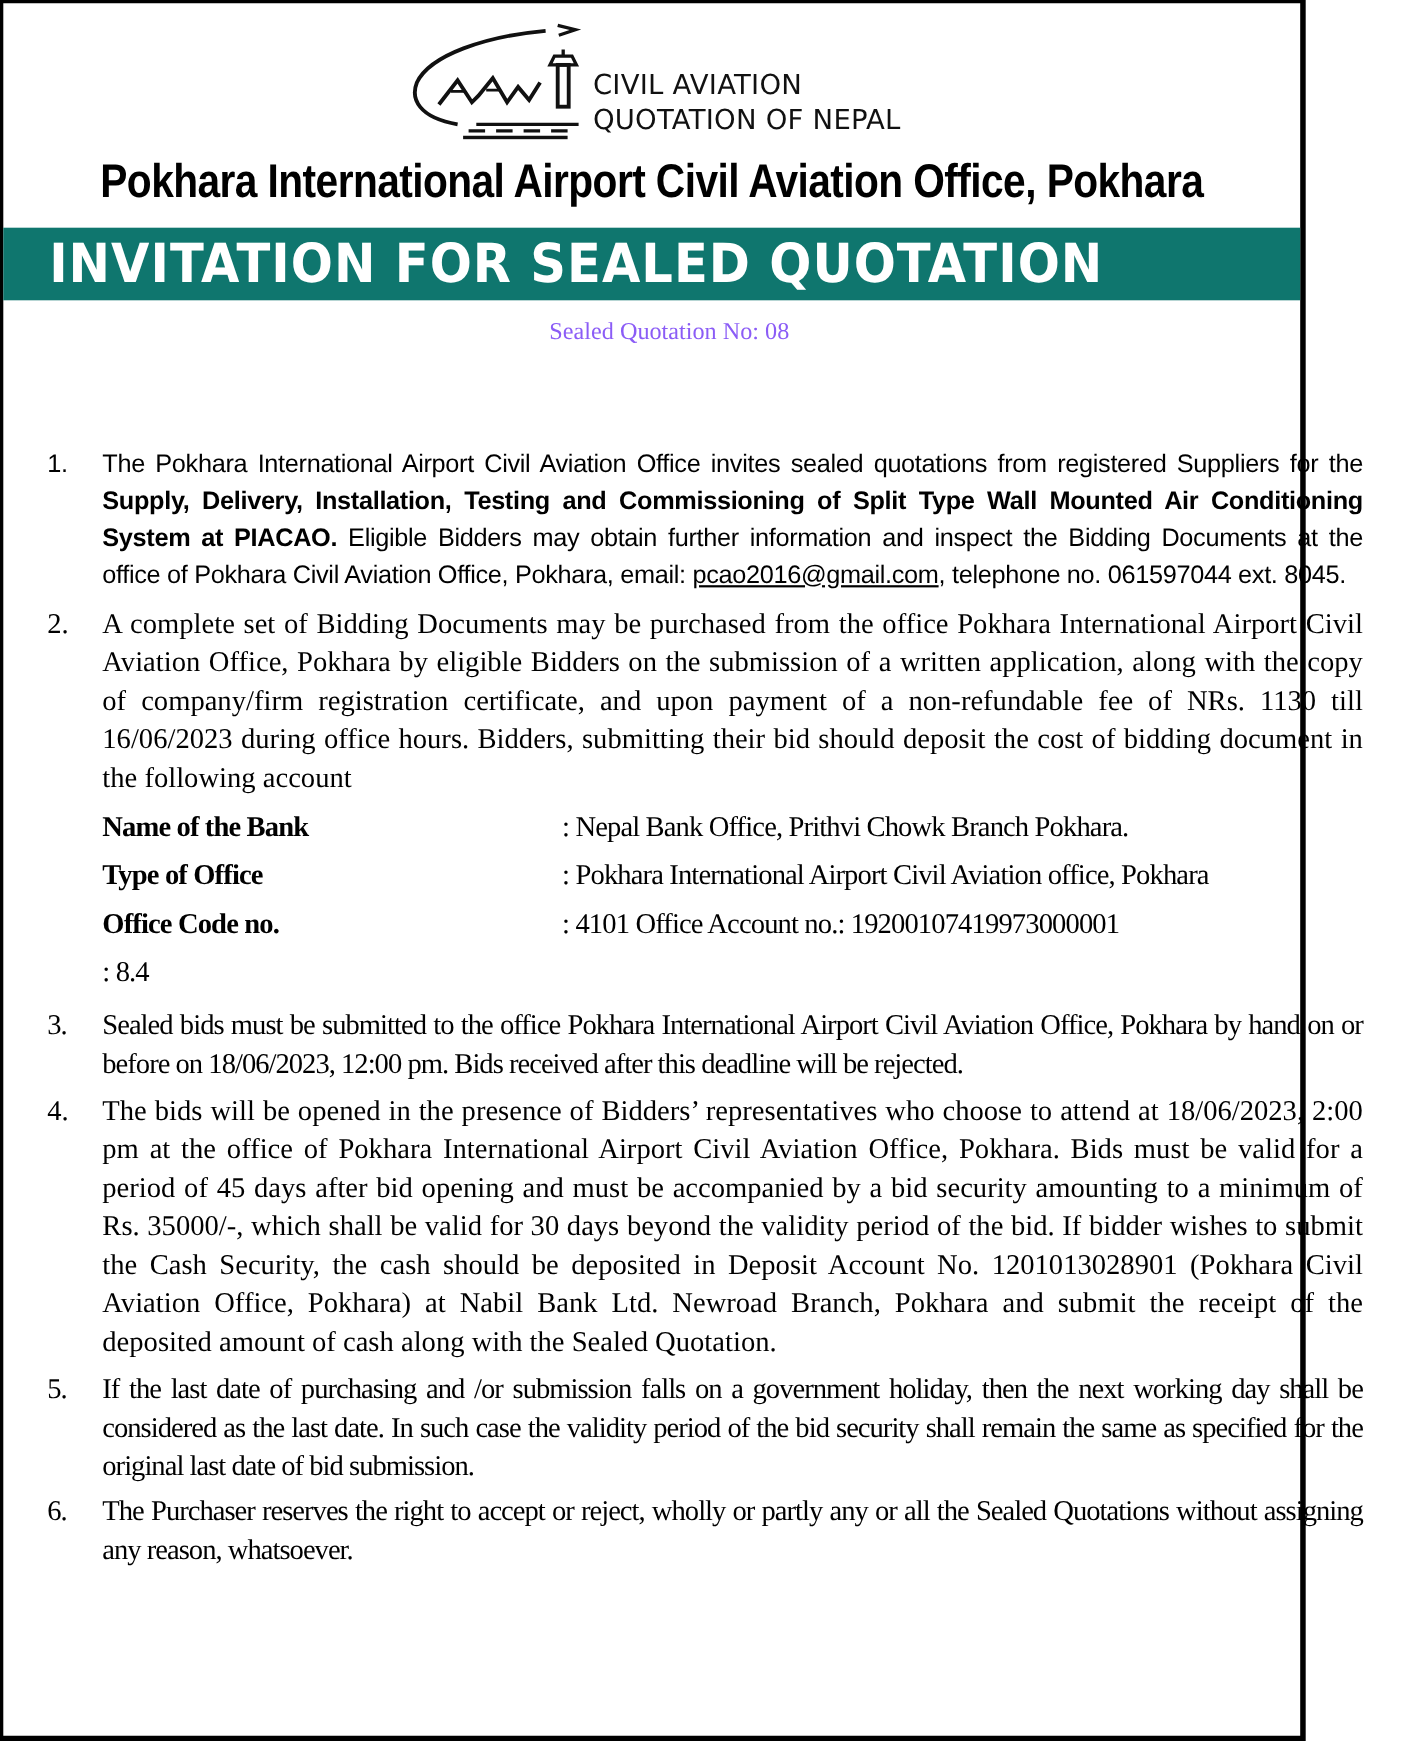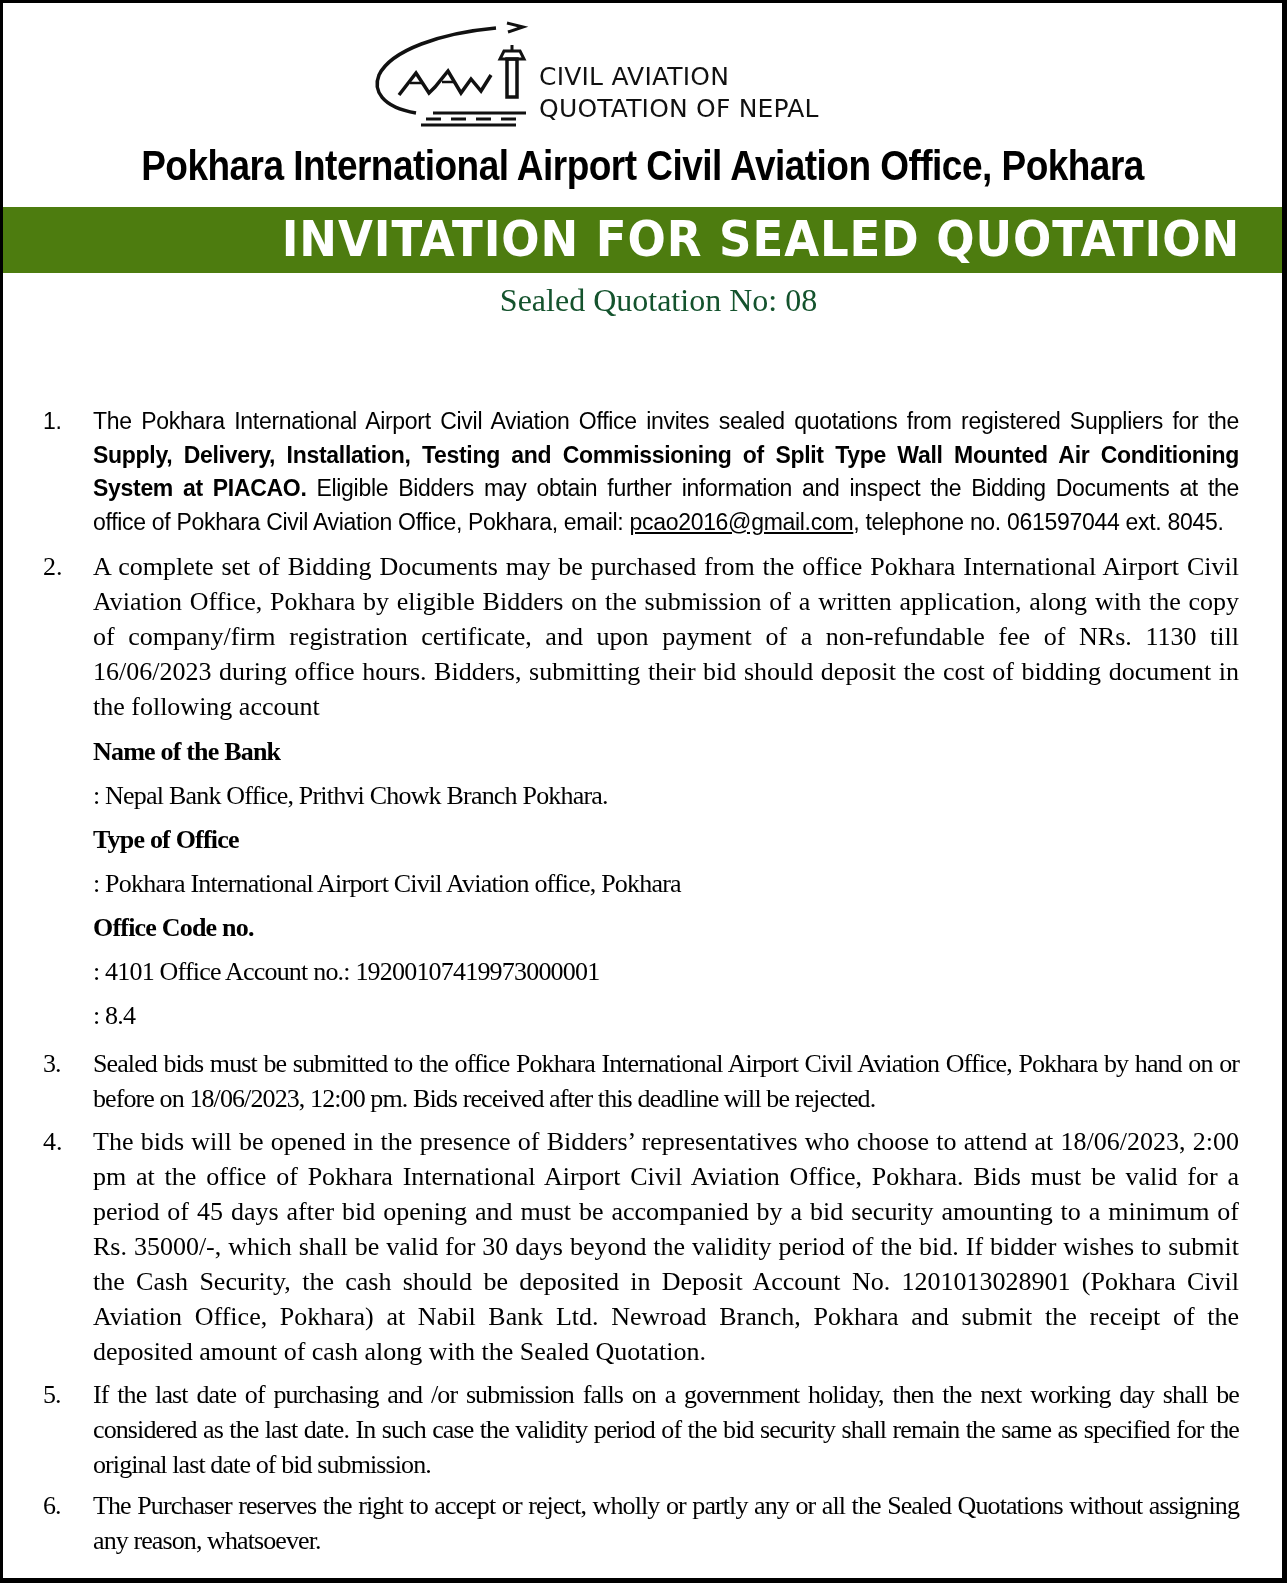--- a/index.html
+++ b/index.html
@@ -1,19 +1,19 @@
 <!DOCTYPE html>
 <html><head>
 <meta charset="utf-8">
 <style>
   html, body { margin: 0; padding: 0; background: #ffffff; }
   body { width: 1287px; height: 1583px; position: relative; overflow: hidden; }
   .page {
     position: absolute; left: 0; top: 0;
-    width: 1287px; height: 1583px;
+    width: 1187px; height: 1583px;
     box-sizing: border-box;
     border-top: 3px solid #000; border-left: 3px solid #000;
     border-right: 5px solid #000; border-bottom: 5px solid #000;
     background: #fff;
   }
   
   .logo {
     position: absolute; left: 368px; top: 12px; width: 480px; height: 112px;
   }
   .logo svg { position: absolute; left: 0; top: 0; }
@@ -26,29 +26,29 @@
 
   .office-title {
     position: absolute; left: 0; right: 0; top: 130px; text-align: center;
     font-family: "Liberation Sans", sans-serif; font-weight: bold;
     font-size: 43px; line-height: 64px; color: #000;
     transform: scaleX(0.86); transform-origin: center;
     letter-spacing: -0.6px;
   }
   .banner {
     position: absolute; left: 0; right: 0; top: 204px; height: 66px;
-    background: #4d7c0f; color: #fff; text-align: right;
+    background: #0f766e; color: #fff; text-align: left;
     font-family: "DejaVu Sans", sans-serif; font-weight: bold;
     font-size: 49px; line-height: 66px; letter-spacing: 1px;
   }
   .banner span { display: inline-block; transform: scaleX(0.92); }
 
   .meta {
     position: absolute; left: 0; right: 0; top: 276px; text-align: center;
-    font-family: "Liberation Serif", serif; font-size: 32px; line-height: 43px; color: #14532d; margin-left: 32px;
+    font-family: "Liberation Serif", serif; font-size: 22px; line-height: 43px; color: #8b5cf6; margin-left: 32px;
   }
 
   .items {
     position: absolute; left: 40px; top: 402px; width: 1196px;
   }
   .item { position: relative; padding-left: 50px; color: #000; }
   .item .num {
     position: absolute; left: 0; top: 0; width: 40px;
   }
   .item.sans {
@@ -71,21 +71,21 @@
   #item-2 { margin-bottom: 8px; }
   #item-3 { margin-top: 0px; margin-bottom: 8px; }
   #item-4 { margin-bottom: 8px; }
   #item-5 { margin-bottom: 6px; }
 
   .bank-table {
     margin-top: 6px; margin-bottom: 4px;
     font-family: "Liberation Serif", serif; font-size: 26px; line-height: 44px;
     letter-spacing: -0.8px;
   }
-  .bank-row { display: flex; flex-direction: column; }
+  .bank-row { display: flex; }
   .bank-label { width: 418px; font-weight: bold; white-space: nowrap; }
   .bank-value { white-space: nowrap; }
 </style>
 </head>
 <body>
 
 <div class="page">
 
   <div class="logo">
     <svg width="160" height="112" viewBox="0 0 160 112">

